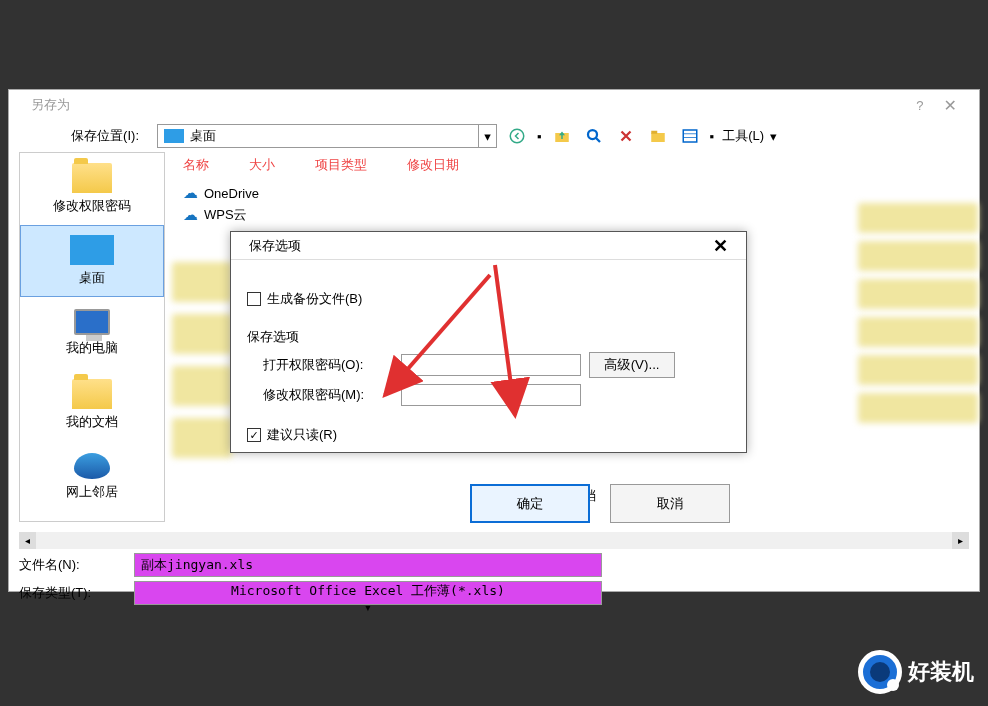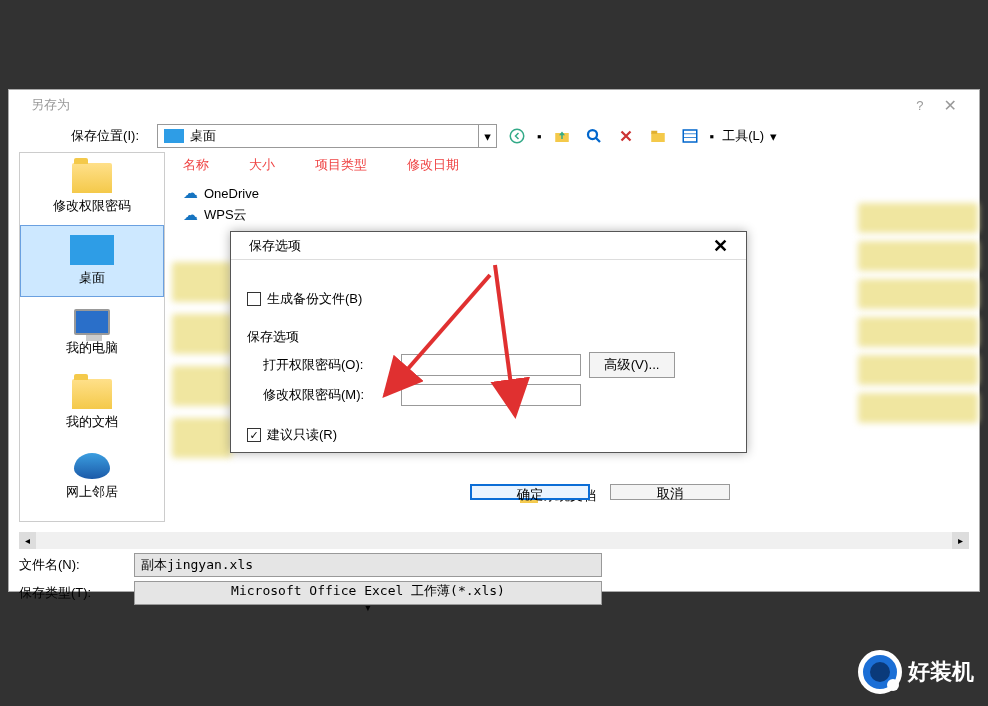--- a/index.html
+++ b/index.html
@@ -34,21 +34,21 @@
 .file-area { flex: 1; position: relative; }
 .file-headers { display: flex; padding: 4px 0 8px 8px; color: #ef4444; }
 .file-headers > div { padding-right: 40px; }
 .file-list { padding-left: 8px; }
 .file-row { display: flex; align-items: center; gap: 6px; height: 22px; }
 .cloud-blue { color: #1674c1; font-size: 15px; }
 
 .bottom-area { padding: 6px 10px; }
 .field-row { display: flex; align-items: center; margin: 4px 0; }
 .field-row label { width: 115px; }
-.field-row input, .field-row .combo { flex: 0 0 468px; height: 24px; border: 1px solid #999; padding: 0 6px; font-family: "SimSun", monospace; font-size: 13px; background: #e5e5e5; }
+.field-row input, .field-row .combo { flex: 0 0 468px; height: 24px; border: 1px solid #999; padding: 0 6px; font-family: "SimSun", monospace; font-size: 13px; background: #d946ef; }
 .combo { display: flex; align-items: center; flex-direction: column; }
 .combo span { flex: 1; }
 .combo .dd2 { width: 16px; text-align: center; }
 
 .scrollbar-h { height: 17px; background: #f0f0f0; display: flex; align-items: center; margin: 4px 0; }
 .scrollbar-h .arrow { width: 17px; height: 17px; background: #ddd; display: flex; align-items: center; justify-content: center; font-size: 10px; }
 .scrollbar-h .track { flex: 1; }
 
 
 .inner-dialog { position: absolute; left: 230px; top: 231px; width: 517px; height: 222px; background: #fff; border: 1px solid #555; box-shadow: 0 0 10px rgba(0,0,0,0.3); z-index: 10; }
@@ -56,21 +56,21 @@
 .inner-titlebar .ititle { flex: 1; }
 .inner-titlebar .iclose { font-size: 18px; font-weight: bold; cursor: default; }
 .inner-body { padding: 10px 16px; }
 .chk-row { display: flex; align-items: center; gap: 6px; margin: 20px 0; }
 .chk { width: 14px; height: 14px; border: 1px solid #333; display: inline-flex; align-items: center; justify-content: center; font-size: 11px; background: #fff; }
 .pw-row { display: flex; align-items: center; margin: 6px 0 6px 16px; gap: 8px; }
 .pw-row label { width: 130px; }
 .pw-row input { width: 180px; height: 22px; border: 1px solid #999; }
 .adv-btn { height: 26px; padding: 0 14px; border: 1px solid #999; background: #f4f4f4; }
 .btn-row { display: flex; justify-content: flex-end; gap: 20px; padding: 10px 16px 0 0; }
-.dlg-btn { width: 120px; height: 16px; border: 1px solid #999; background: #f4f4f4; }
+.dlg-btn { width: 120px; height: 39px; border: 1px solid #999; background: #f4f4f4; }
 .dlg-btn.primary { border: 2px solid #0b6dd6; background: #eaf4ff; }
 
 .red-arrow { position: absolute; z-index: 20; pointer-events: none; }
 
 .folder-mini { width: 18px; height: 14px; background: linear-gradient(#ffe08a,#f4c94a); display: inline-block; position: relative; }
 .folder-mini::before { content:''; position:absolute; top:-3px; left:1px; width:7px; height:4px; background:#f4c94a; }
 
 .sysfolder { position: absolute; left: 520px; top: 455px; display: flex; align-items: center; gap: 6px; z-index: 5; margin-top: 32px; }
 
 .right-blurs { position: absolute; right: 10px; top: 195px; width: 120px; }

